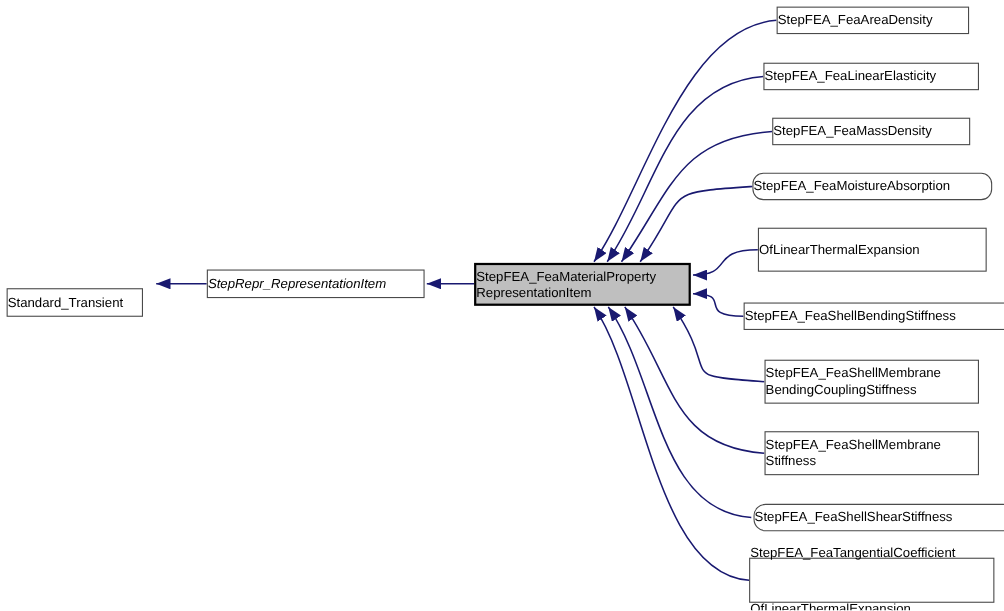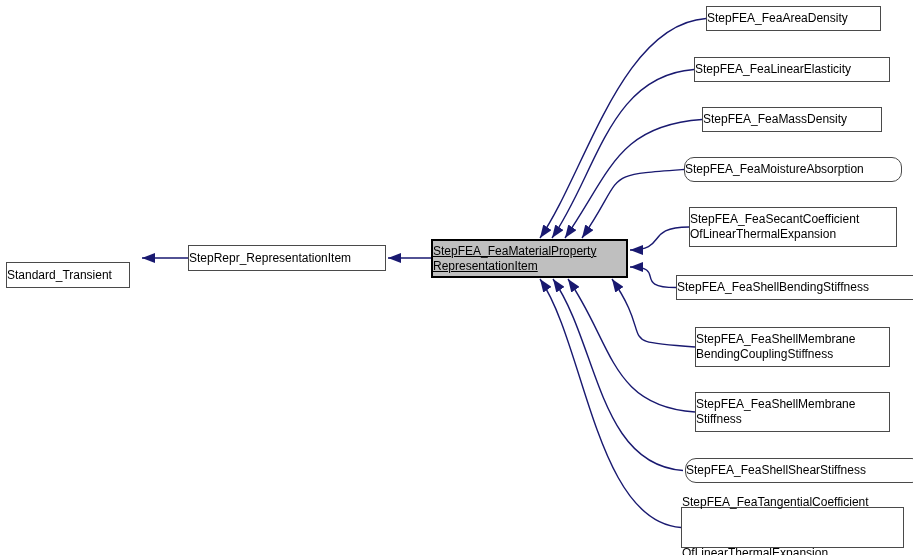--- a/index.html
+++ b/index.html
@@ -61,41 +61,40 @@
       <path d="M689,227 C644,227 668,250 630,250" fill="none" stroke="#191970" stroke-width="1.4" marker-end="url(#arrowhead)"></path>
       <path d="M676,287.5 C631,287.5 668,267 630,267" fill="none" stroke="#191970" stroke-width="1.4" marker-end="url(#arrowhead)"></path>
       <path d="M695,347 C610,341 657,344 612,279" fill="none" stroke="#191970" stroke-width="1.4" marker-end="url(#arrowhead)"></path>
       <path d="M695,412 C610,406 613,344 568,279" fill="none" stroke="#191970" stroke-width="1.4" marker-end="url(#arrowhead)"></path>
       <path d="M683,470.5 C598,464.5 598,344 553,279" fill="none" stroke="#191970" stroke-width="1.4" marker-end="url(#arrowhead)"></path>
       <path d="M681,527.5 C596,521.5 585,344 540,279" fill="none" stroke="#191970" stroke-width="1.4" marker-end="url(#arrowhead)"></path>
     </svg>
 <div class="node" style="left: 6px; top: 262px; width: 124px; height: 26px;">
       <div class="line">Standard_Transient</div>
     </div>
-    <div class="node" style="left: 188px; top: 245px; width: 198px; height: 26px;">
+    <div class="node" style="left: 188px; top: 245px; width: 198px; height: 26px; font-style: italic;">
       <div class="line">StepRepr_RepresentationItem</div>
     </div>
-    <div class="node highlight" style="left: 431px; top: 239px; width: 197px; height: 39px; text-decoration: underline;">
+    <div class="node highlight" style="left: 431px; top: 239px; width: 197px; height: 39px;">
       <div class="line">StepFEA_FeaMaterialProperty</div>
       <div class="line">RepresentationItem</div>
     </div>
     <div class="node" style="left: 706px; top: 6px; width: 175px; height: 25px;">
       <div class="line">StepFEA_FeaAreaDensity</div>
     </div>
     <div class="node" style="left: 702px; top: 107px; width: 180px; height: 25px;">
       <div class="line">StepFEA_FeaMassDensity</div>
     </div>
     <div class="node" style="left: 694px; top: 57px; width: 196px; height: 25px;">
       <div class="line">StepFEA_FeaLinearElasticity</div>
     </div>
     <div class="node" style="left: 684px; top: 157px; width: 218px; height: 25px; border-radius: 10px;">
       <div class="line">StepFEA_FeaMoistureAbsorption</div>
     </div>
     <div class="node" style="left: 689px; top: 207px; width: 208px; height: 40px;">
-      <div class="line">StepFEA_FeaSecantCoefficient</div>
       <div class="line">OfLinearThermalExpansion</div>
     </div>
     <div class="node" style="left: 676px; top: 275px; width: 260px; height: 25px;">
       <div class="line">StepFEA_FeaShellBendingStiffness</div>
     </div>
     <div class="node" style="left: 695px; top: 327px; width: 195px; height: 40px;">
       <div class="line">StepFEA_FeaShellMembrane</div>
       <div class="line">BendingCouplingStiffness</div>
     </div>
     <div class="node" style="left: 695px; top: 392px; width: 195px; height: 40px;">

